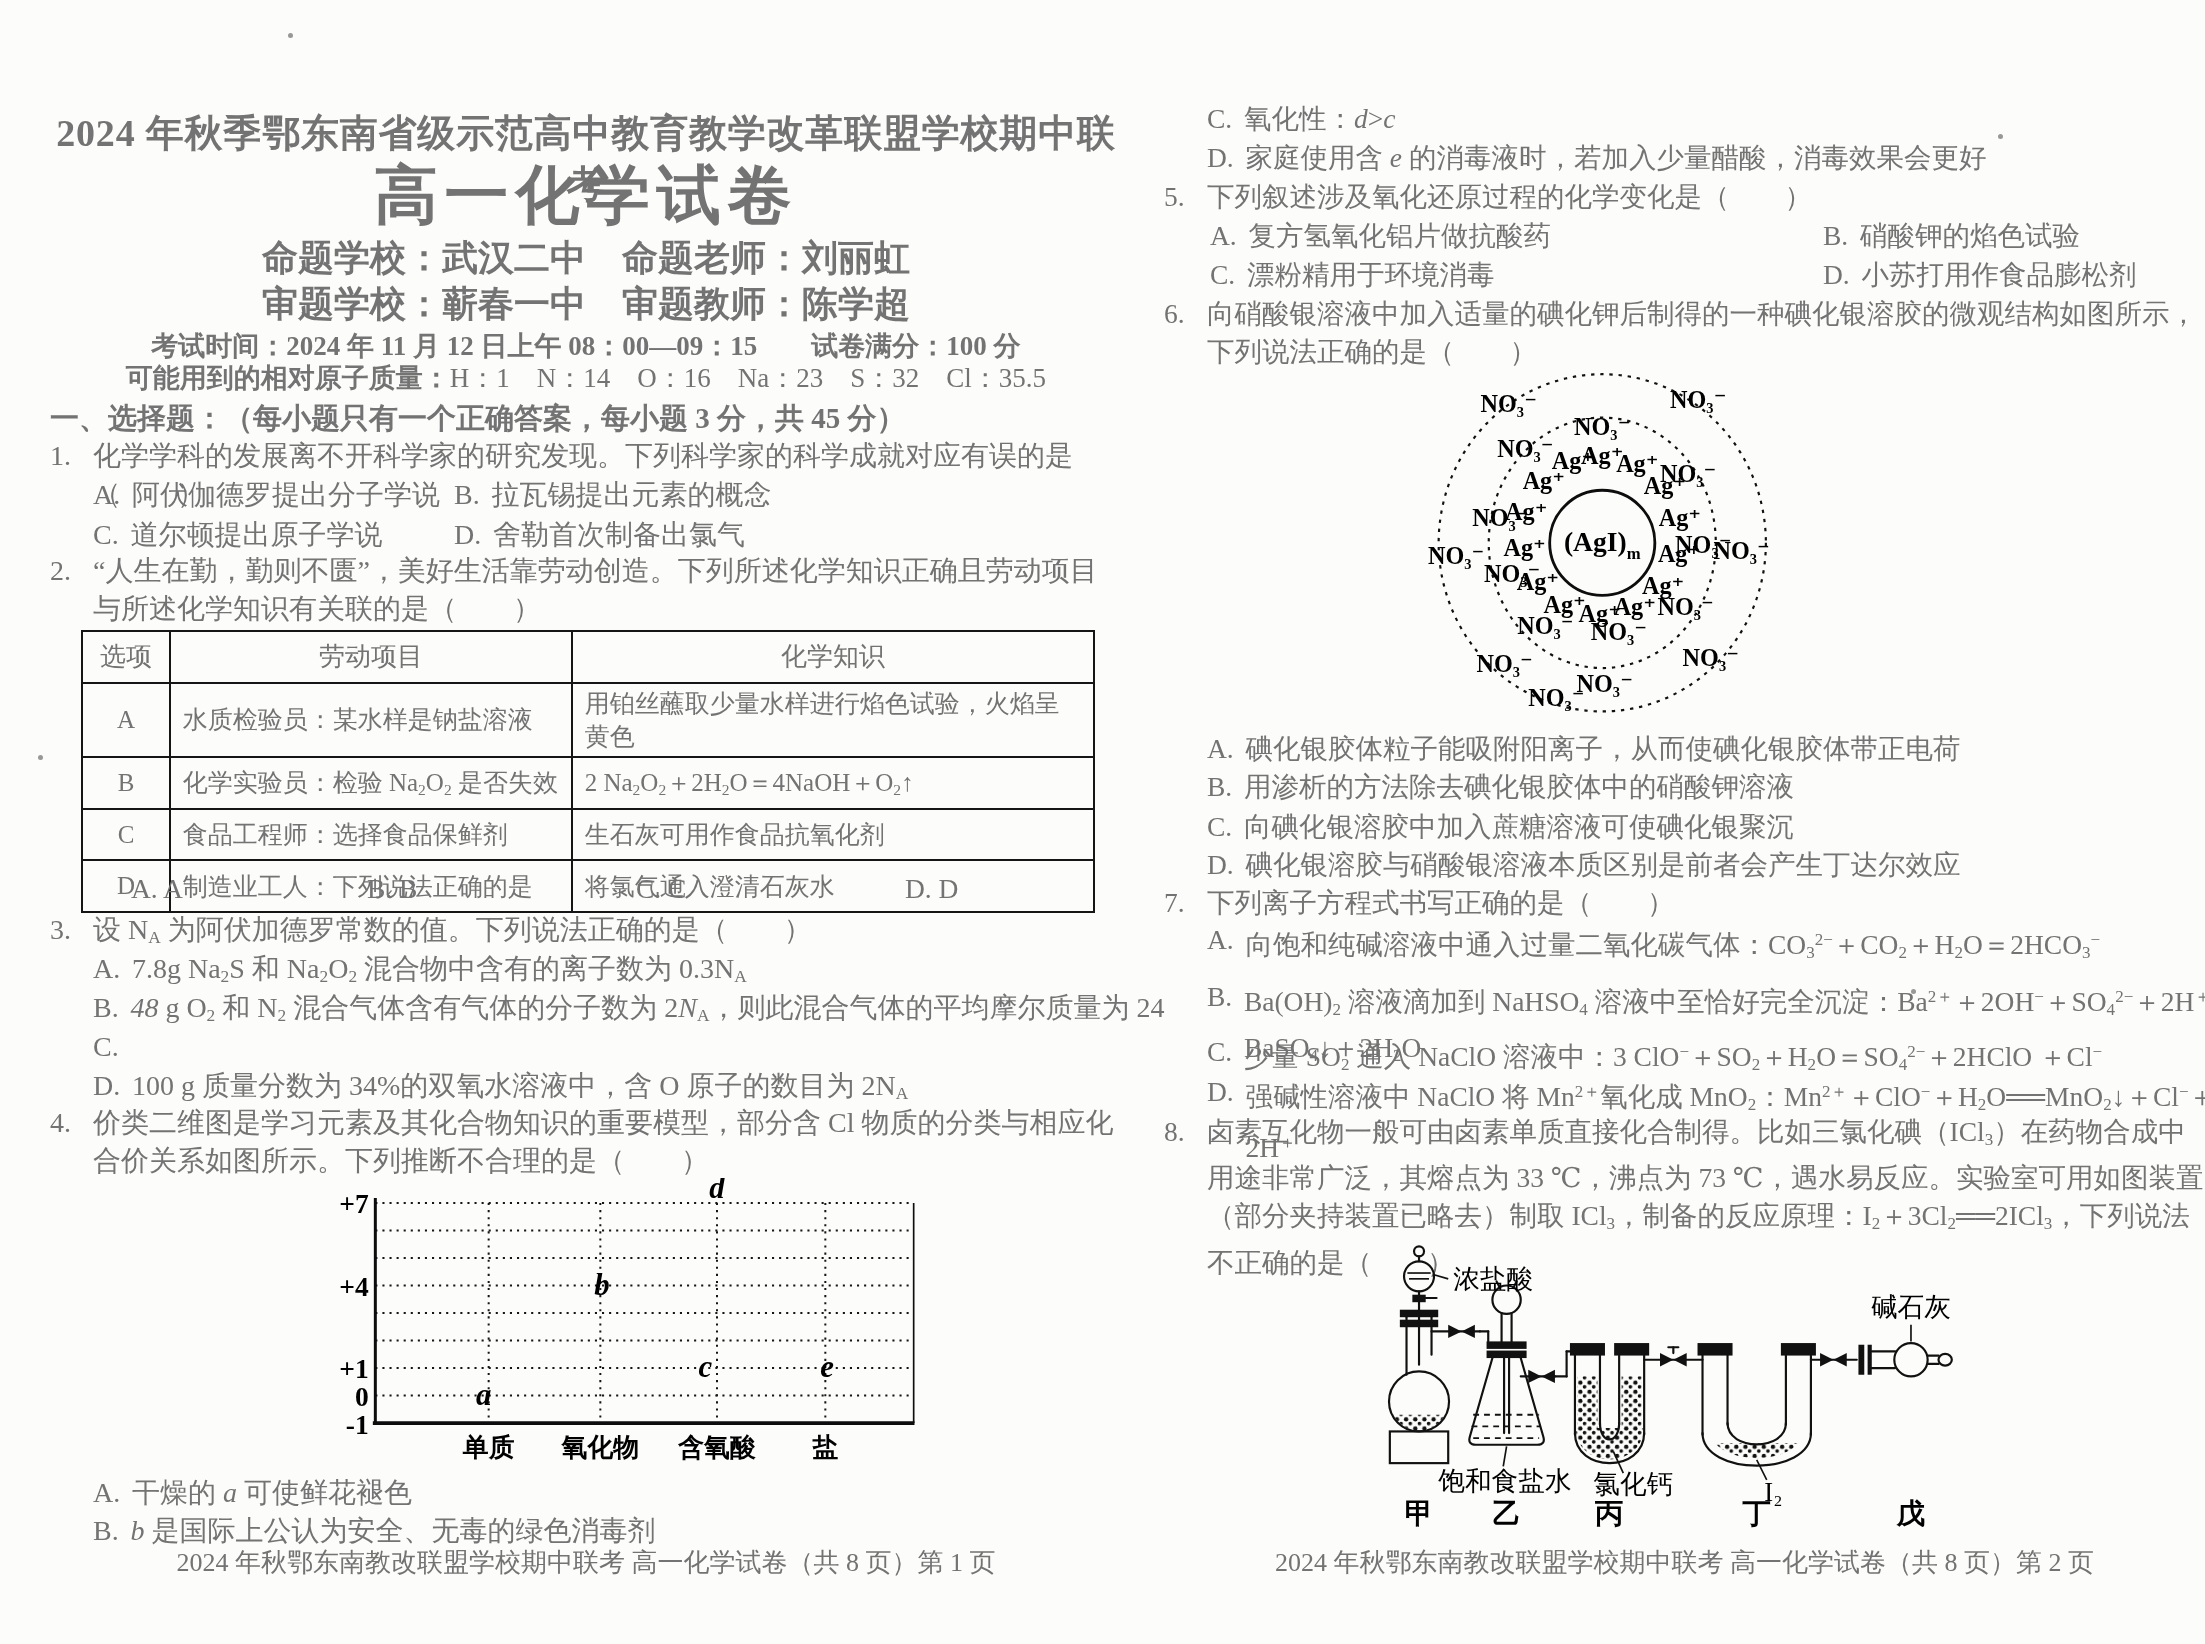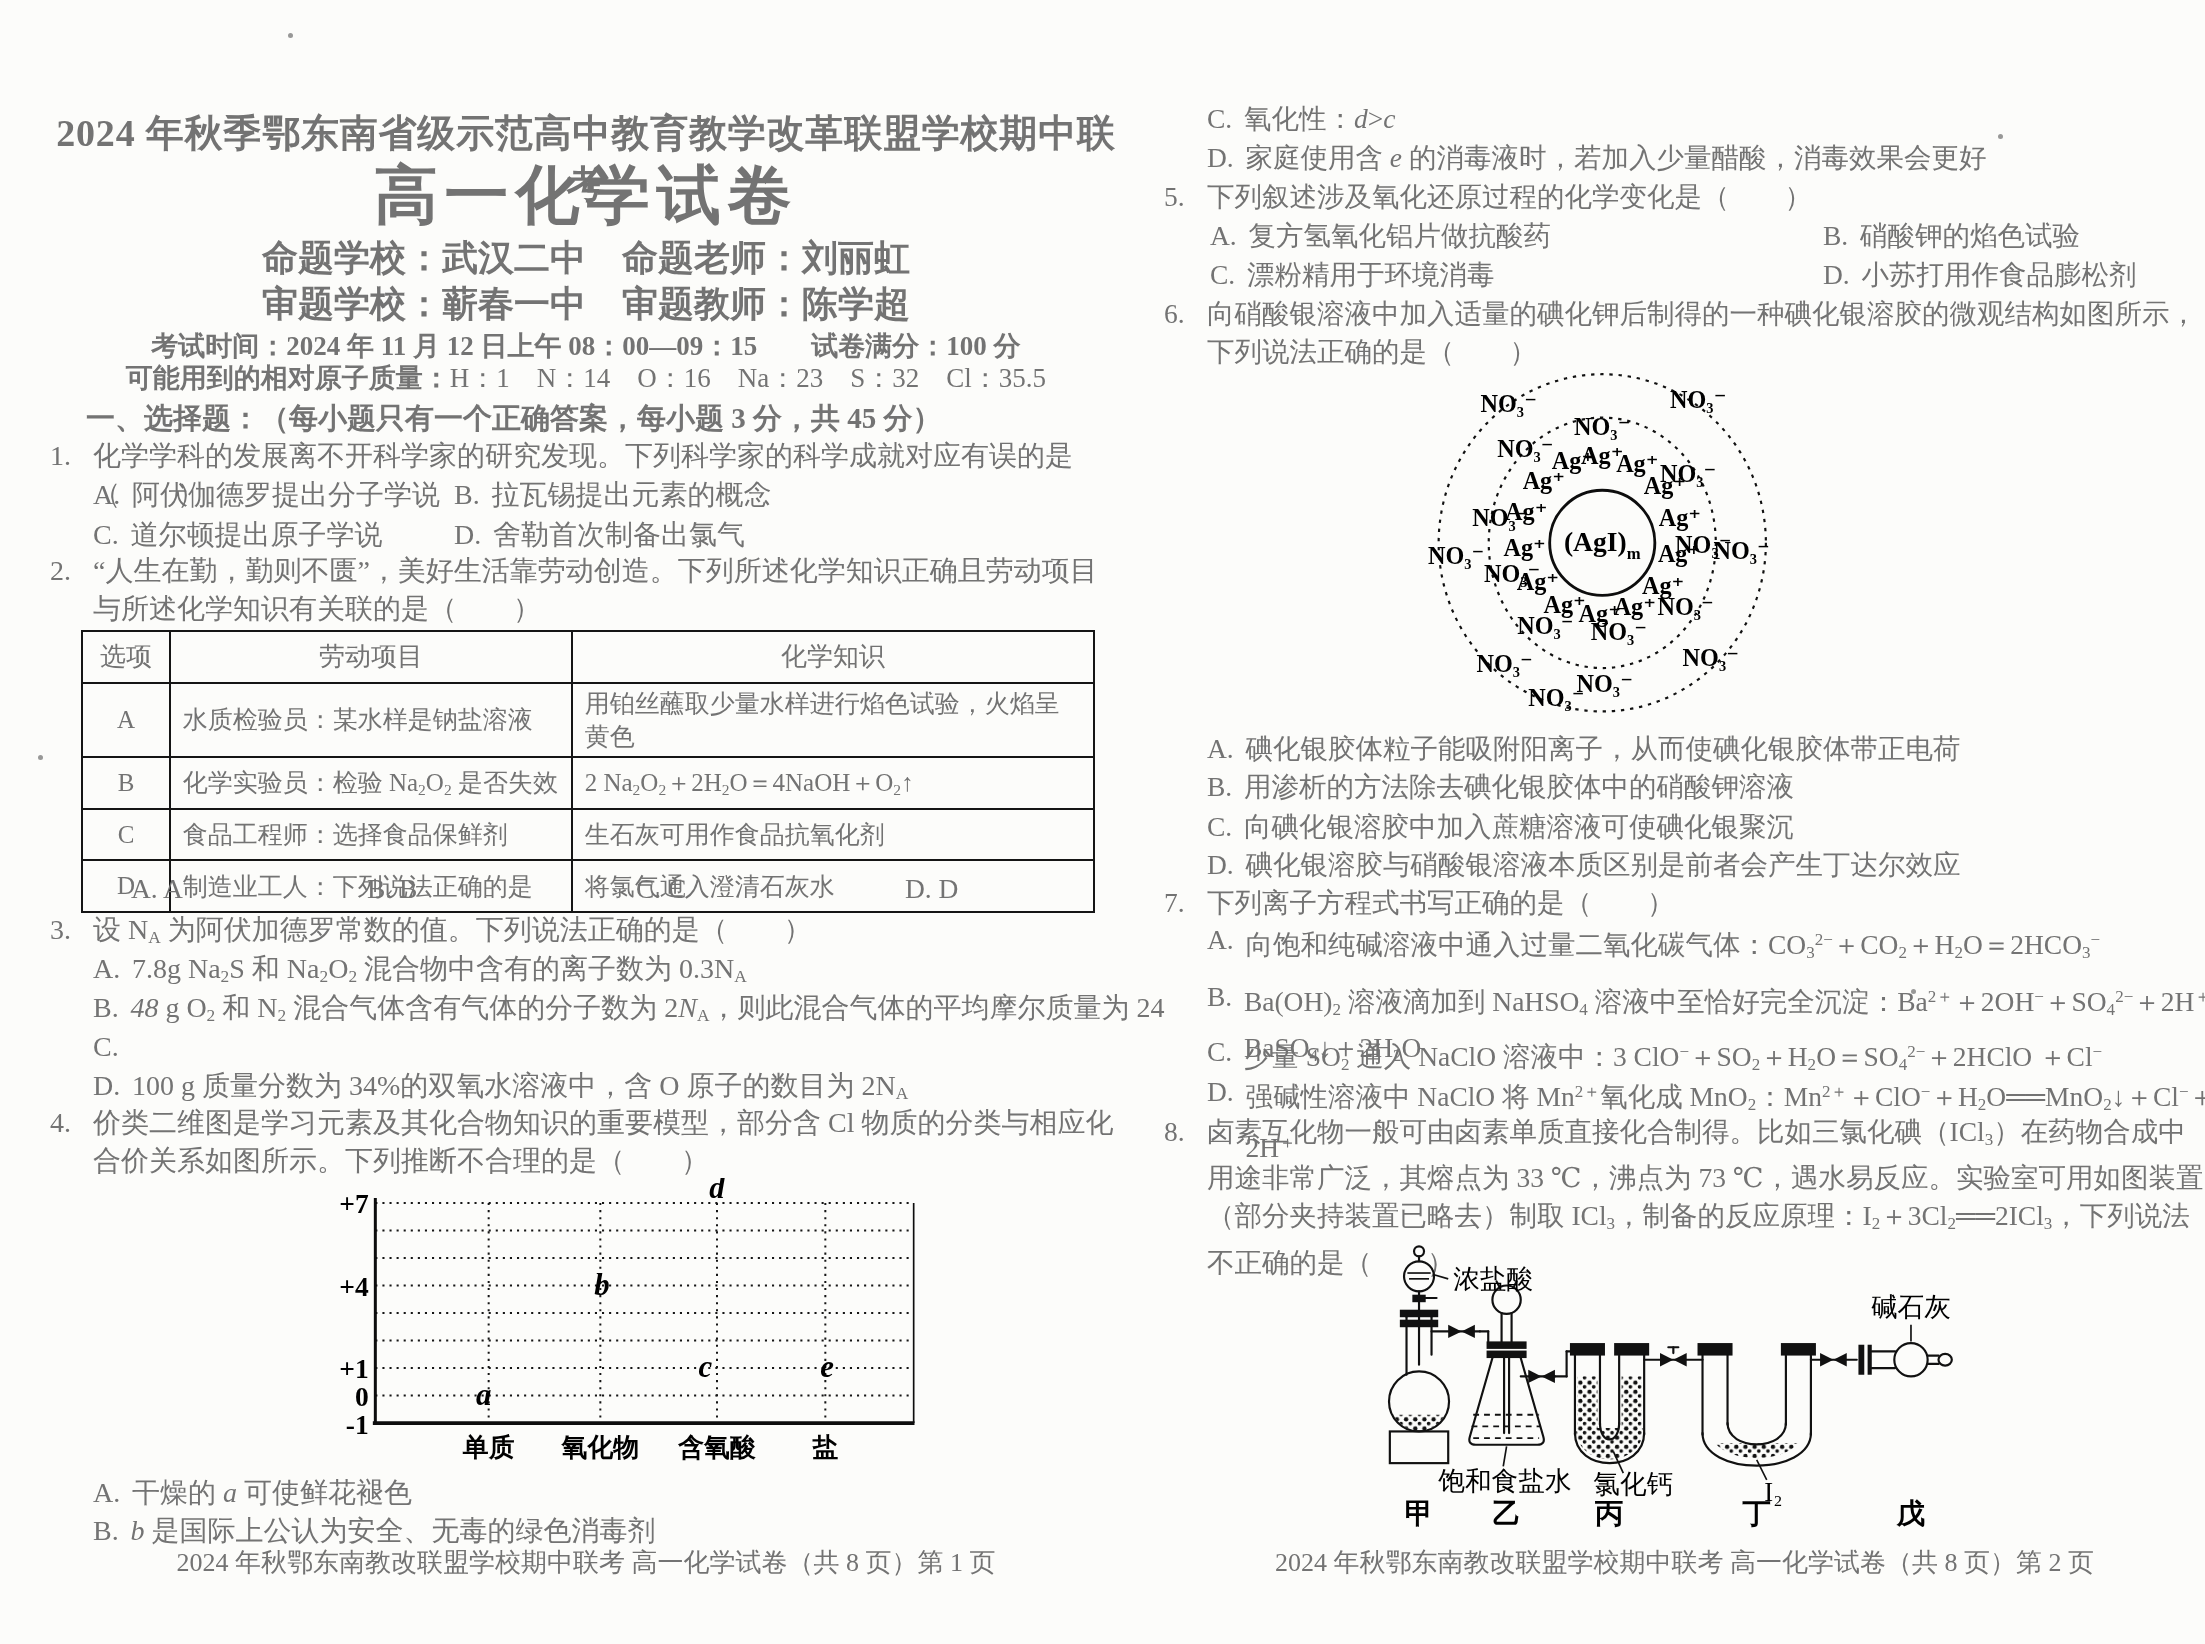--- a/index.html
+++ b/index.html
@@ -8,21 +8,21 @@
   .col{position:absolute;top:0;height:100%;}
   .col-left{left:50px;width:1072px;}
   .col-right{left:1164px;width:1041px;}
   .abs{position:absolute;left:0;width:100%;}
   .center{text-align:center;}
   .t1{font-size:38px;font-weight:bold;letter-spacing:0.8px;}
   .t2{font-size:64px;font-weight:bold;letter-spacing:6.7px;}
   .t3{font-size:36px;font-weight:bold;}
   .t4{font-size:27px;font-weight:600;}
   .t4 .vals{font-weight:normal;}
-  .sec{font-size:29px;font-weight:bold;margin-left:36px;}
+  .sec{font-size:29px;font-weight:bold;}
   .qline{display:flex;align-items:flex-start;font-size:28px;line-height:38px;}
   .col-right .qline{font-size:27.5px;}
   .qnum{flex:none;width:43px;}
   .qtext{flex:1;}
   .opt-line{padding-left:43px;font-size:28px;line-height:38px;display:flex;}
   .col-right .opt-line{font-size:27.5px;}
   .opt-label{margin-right:11.7px;flex:none;}
   .opts-row{display:flex;padding-left:43px;font-size:28px;line-height:38px;}
   .col-right .opts-row{font-size:27.5px;padding-left:46px;}
   .opts-row .opt{display:flex;}

